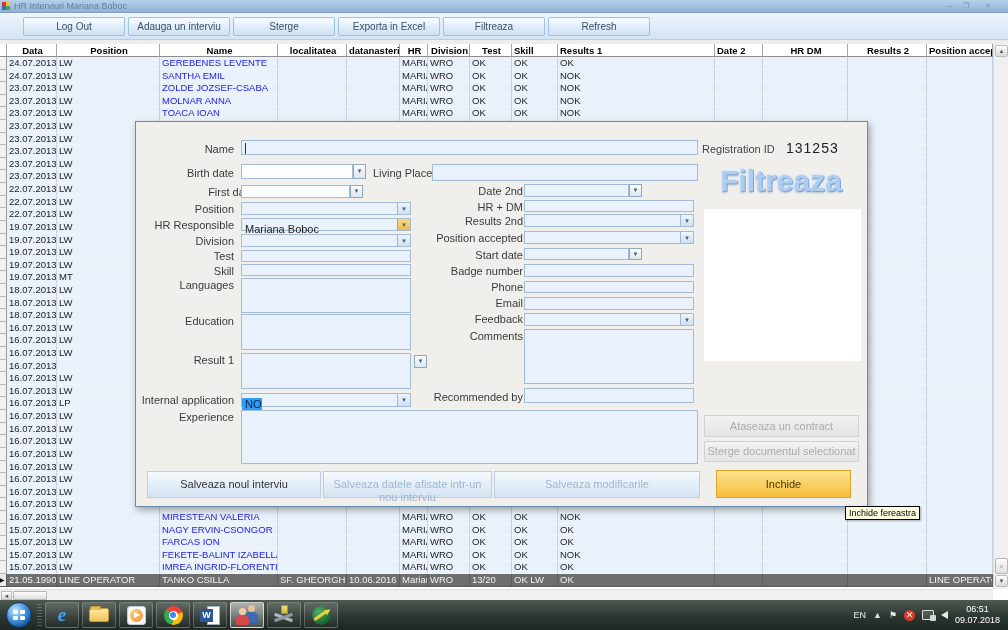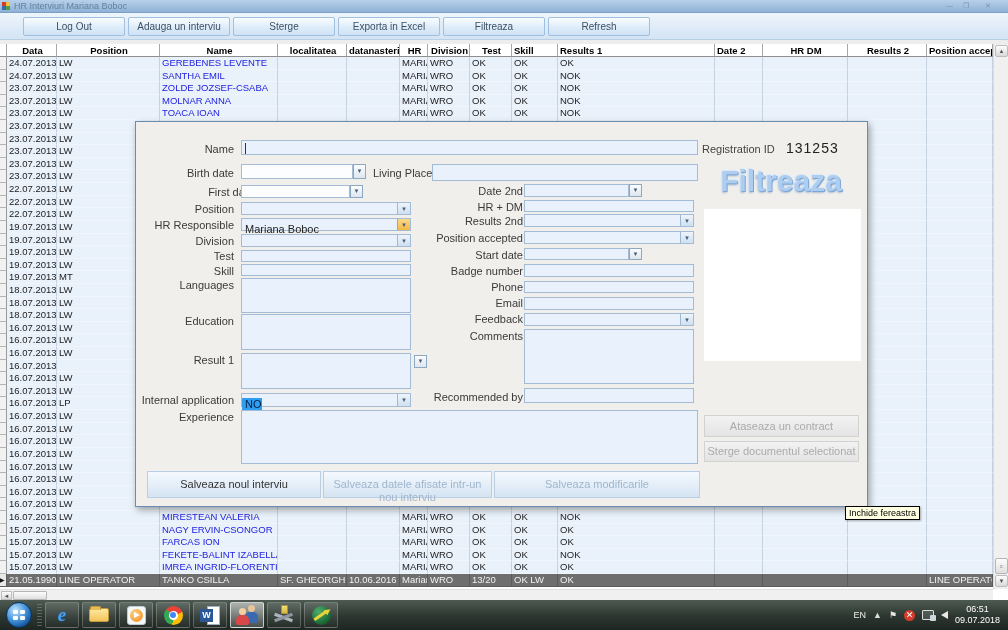--- a/index.html
+++ b/index.html
@@ -988,20 +988,21 @@
   <div class="fld" style="left:388px;top:207px;width:170px;height:55px;"></div>
   <div class="fld" style="left:388px;top:266px;width:170px;height:15px;"></div>
 
   <span id="reg-label" class="abs" style="left:566px;top:21px;">Registration ID</span>
   <span id="reg-value" class="abs" style="left:650px;top:18px;">131253</span>
   <div id="watermark" class="abs" style="left:570px;top:42px;width:150px;">Filtreaza</div>
   <div id="photo-box" class="abs" style="left:568px;top:87px;width:157px;height:152px;"></div>
 
   <div class="dlg-btn gray-btn" style="left:568px;top:293px;width:155px;height:22px;line-height:20px;">Ataseaza un contract</div>
   <div class="dlg-btn gray-btn" style="left:568px;top:319px;width:155px;height:21px;line-height:19px;">Sterge documentul selectionat</div>
+  <div class="dlg-btn" id="close-btn" style="left:580px;top:348px;width:135px;height:28px;line-height:26px;">Inchide</div>
 
   <div class="dlg-btn" style="left:11px;top:349px;width:174px;height:27px;line-height:25px;">Salveaza noul interviu</div>
   <div class="dlg-btn disabled" style="left:187px;top:349px;width:169px;height:27px;line-height:13px;padding-top:6px;">Salveaza datele afisate intr-un nou interviu</div>
   <div class="dlg-btn disabled" style="left:358px;top:349px;width:206px;height:27px;line-height:25px;">Salveaza modificarile</div>
 </div>
 
 <div id="tooltip" class="abs">Inchide fereastra</div>
 
 <div id="taskbar" class="abs">
   <div id="start-orb">

